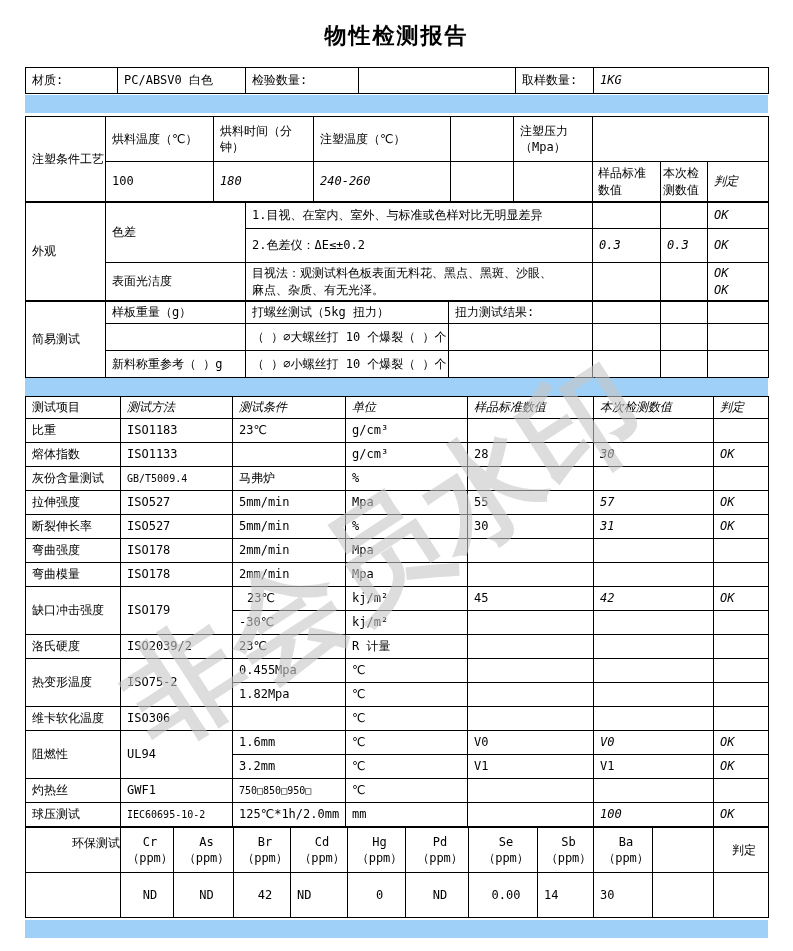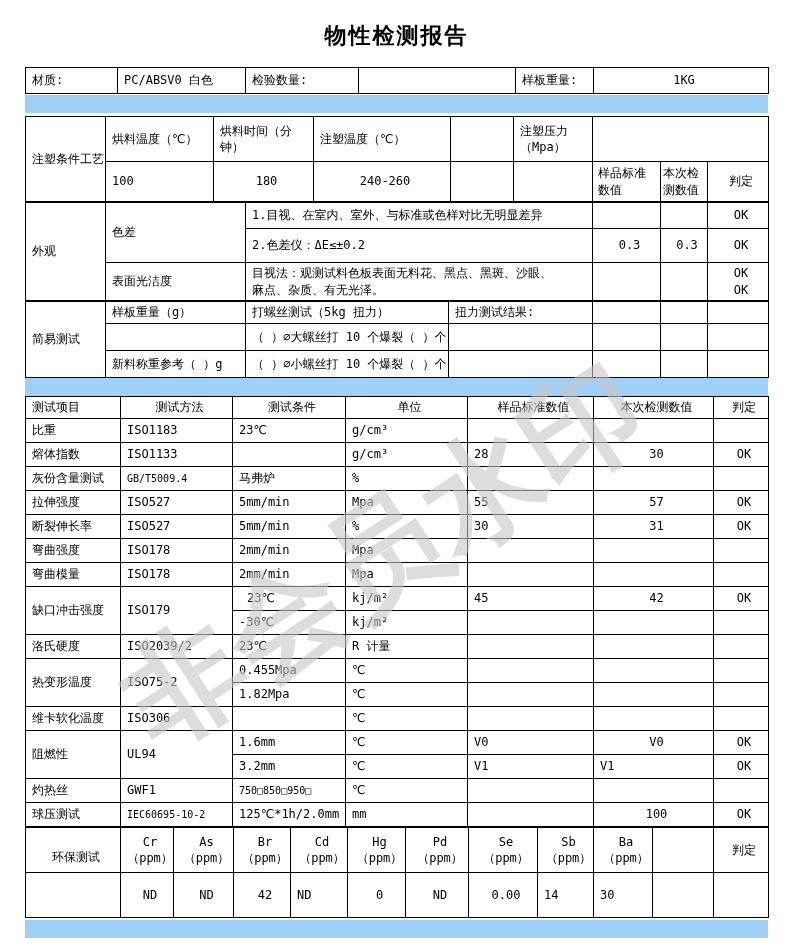--- a/index.html
+++ b/index.html
@@ -5,41 +5,41 @@
   html,body{margin:0;padding:0;background:#ffffff;}
   .page{position:relative;width:793px;height:951px;background:#fff;overflow:hidden;
         font-family:"DejaVu Sans Mono","DejaVu Sans","Liberation Sans",sans-serif;
         color:#000;font-size:12px;}
   .title{margin:8px;padding-top:13px;padding-bottom:8px;text-align:center;
          font-size:22px;font-weight:bold;letter-spacing:2px;
          font-family:"DejaVu Sans","Liberation Sans",sans-serif;}
   table.t{border-collapse:collapse;table-layout:fixed;margin-left:25px;width:743px;}
   table.t td{border:1px solid #000;padding:0 0 0 6px;vertical-align:middle;
              overflow:hidden;white-space:pre-line;line-height:1.35;}
-  td.c{text-align:center;padding:0;}
+  td.c{padding:0;font-style:italic;}
   td.ind{padding-left:24px;}
   td.ind2{padding-left:30px;}
   td.sm{font-size:10px;}
   .bar{height:18px;width:743px;margin-left:25px;background:#9fd0f7;}
   .bar1{margin-top:1px;margin-bottom:3px;}
   .bar3{margin-top:2px;}
   .wm{position:absolute;left:85px;top:462px;width:640px;z-index:5;pointer-events:none;
       font-size:118px;font-weight:bold;color:rgba(198,198,198,0.6);
       transform:rotate(-33deg);transform-origin:center;white-space:nowrap;
       font-family:"DejaVu Sans",sans-serif;}
   
   .info tr{height:26px;}
   .mold tr.r1{height:45px;} .mold tr.r2{height:40px;}
   .app tr.r1{height:26px;} .app tr.r2{height:34px;} .app tr.r3{height:38px;}
   .simp tr.r1{height:22px;} .simp tr.r2, .simp tr.r3{height:27px;}
   .abn tr{height:28px;}
   .main tr.h{height:22px;} .main tr.d{height:24px;}
   .env tr.h{height:45px;} .env tr.d{height:45px;}
   .env td{padding:0;text-align:center;}
-  .env td.lab{text-align:center;padding-left:6px;vertical-align:top;padding-top:21px;}
+  .env td.lab{text-align:right;padding-left:6px;vertical-align:top;padding-top:7px;}
   .env td.l{text-align:left;padding-left:6px;}
   .main td{line-height:1.2;}
 </style>
 </head>
 <body>
 
 <div class="page">
   <div class="wm">非会员水印</div>
 
   <h1 class="title">物性检测报告</h1>
@@ -52,21 +52,21 @@
         <col style="width:157px">
         <col style="width:78px">
         <col style="width:175px">
       </colgroup>
     <tbody>
     <tr>
       <td>材质:</td>
       <td>PC/ABSV0 白色</td>
       <td>检验数量:</td>
       <td></td>
-      <td>样板重量:</td>
+      <td>取样数量:</td>
       <td class="c">1KG</td>
     </tr>
   </tbody>
     </table>
 
   <div class="bar bar1"></div>
 
   <table class="t mold">
     <colgroup>
         <col style="width:80px">

